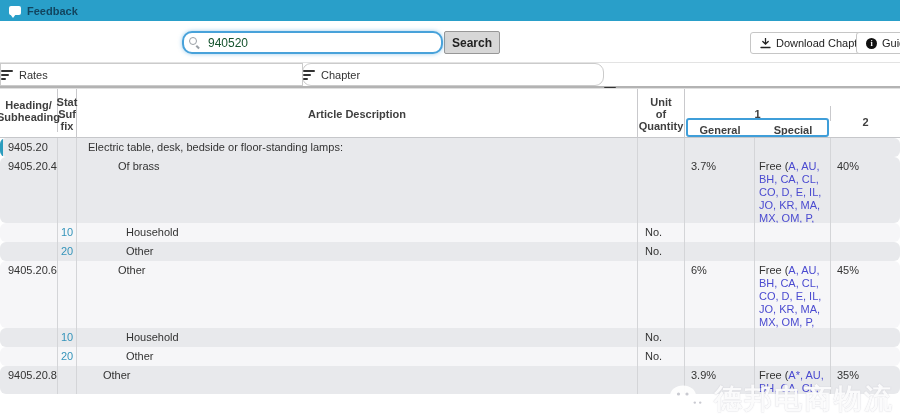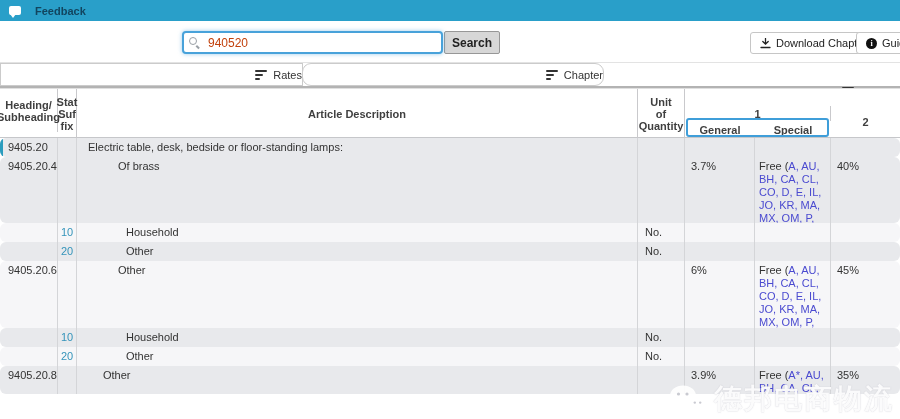--- a/index.html
+++ b/index.html
@@ -5,34 +5,34 @@
   * { margin:0; padding:0; box-sizing:border-box; }
   body { background:#fff; }
   .app {
     position:relative; width:900px; height:419px; overflow:hidden;
     background:#fff; font-family:"Liberation Sans","DejaVu Sans",sans-serif;
     color:#333;
   }
   
   .topbar {
     position:absolute; left:0; top:0; width:900px; height:21px;
-    background:#299fc9; display:flex; align-items:center; padding-left:9px; gap:14px;
+    background:#299fc9; display:flex; align-items:center; padding-left:9px; gap:6px;
   }
   .fb-icon { position:relative; width:12px; height:9px; background:#fff; border-radius:2px; }
   .fb-icon::after { content:''; position:absolute; left:1px; bottom:-3px;
     border-left:3px solid transparent; border-right:3px solid transparent; border-top:4px solid #fff; }
   .topbar-label { font-size:11px; font-weight:bold; color:#12455f; }
 
   
   .toolbar { position:absolute; left:0; top:21px; width:900px; height:41px; background:#fff; }
   .search-wrap { position:absolute; left:182px; top:10px; display:flex; align-items:stretch; }
   .search-box { position:relative; }
   .search-input {
-    width:261px; height:23px; border:2px solid #48a2da; border-radius:4px;
-    box-shadow:0 0 4px rgba(72,162,218,.55); font-size:12px; color:#c2410c;
+    width:261px; height:23px; border:2px solid #48a2da; border-radius:10px;
+    box-shadow:0 0 4px rgba(72,162,218,.55); font-size:12px; color:#14532d;
     padding:0 5px 0 24px; font-family:inherit; outline:none;
   }
   .mag { position:absolute; left:7px; top:6px; width:8px; height:8px;
     border:1.5px solid #9aa0a6; border-radius:50%; }
   .mag::after { content:''; position:absolute; left:7px; top:7px; width:4px; height:1.5px;
     background:#9aa0a6; transform:rotate(45deg); transform-origin:0 0; }
   .search-btn {
     height:23px; margin-left:1px; padding:0 7px; background:#d7d7d7;
     border:1px solid #979797; border-radius:2px; font-size:12px; font-weight:bold;
     color:#222; font-family:inherit; cursor:pointer;
@@ -44,21 +44,21 @@
   }
   .btn-download { left:750px; }
   .btn-guide { left:856px; width:70px; }
   .info-circle { width:11px; height:11px; background:#111; border-radius:50%;
     color:#fff; font-size:8px; font-weight:bold; display:flex; align-items:center;
     justify-content:center; font-family:"Liberation Serif",serif; }
 
   
   .tabs { position:absolute; left:0; top:62px; width:900px; height:26px;
     display:flex; border-top:1px solid #e3e3e3; border-bottom:2px solid #b3b3b3; background:#fff; }
-  .tab { display:flex; align-items:center; justify-content:flex-end; gap:6px;
+  .tab { display:flex; align-items:center; justify-content:flex-start; gap:6px;
     border:1px solid #cbcbcb; margin-left:-1px; font-size:11px; color:#333; cursor:pointer; background:#fff; }
   .tab:first-child { margin-left:0; }
   .tab-rates { width:303px; } .tab-chapter { width:302px;border-radius:9px; } .tab-section { width:295px;margin-top:28px; }
   .list-icon { display:inline-flex; flex-direction:column; gap:2px; }
   .list-icon i { display:block; height:2px; background:#333; border-radius:1px; }
   .list-icon i:nth-child(1){ width:12px; } .list-icon i:nth-child(2){ width:8px; } .list-icon i:nth-child(3){ width:5px; }
 
   
   .thead { position:absolute; left:0; top:88px; width:900px; height:50px;
     border-top:1px solid #e0e0e0; border-bottom:1px solid #c6c7ca; background:#fff;

